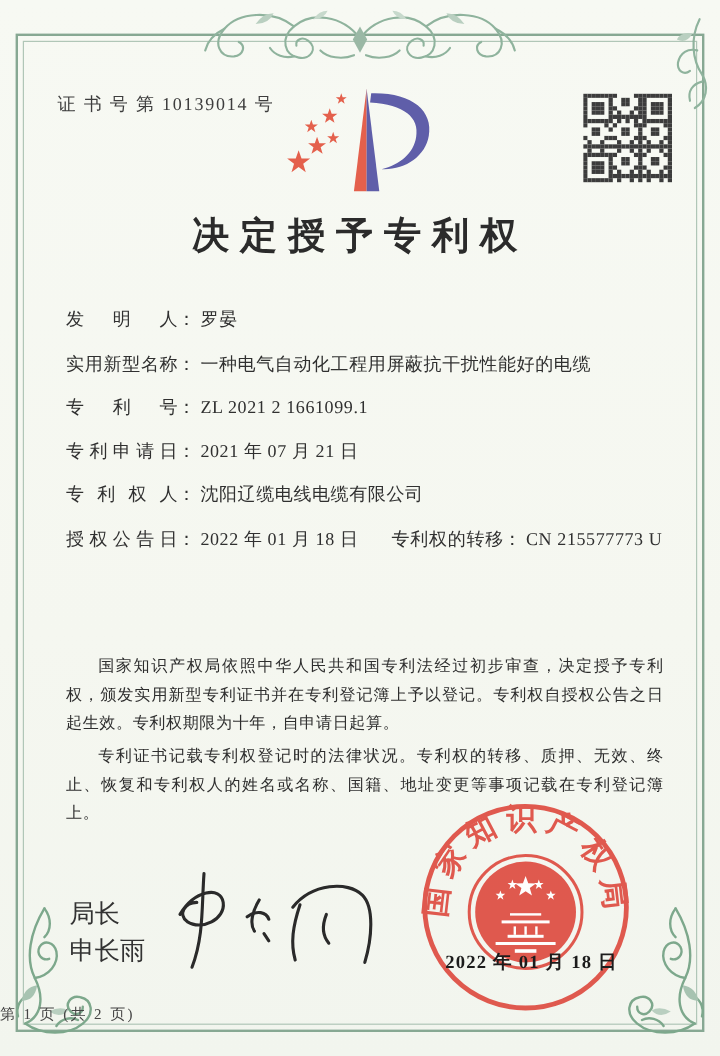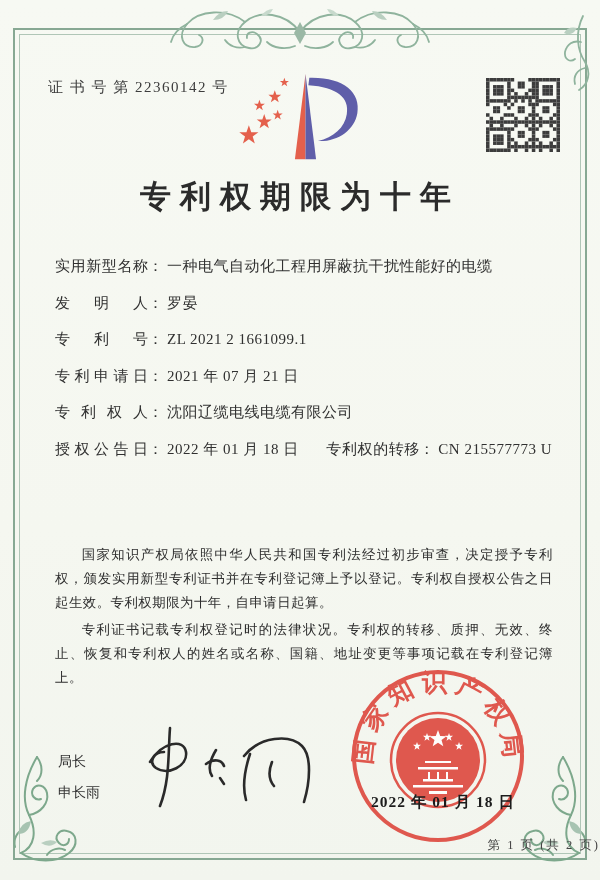--- a/index.html
+++ b/index.html
@@ -23,26 +23,26 @@
   .fields{position:absolute;left:55px;right:48px;top:257px;font-size:15px;color:#303030;}
   .frow{margin-bottom:17.5px;white-space:nowrap;}
   .flabel{display:inline-block;width:93px;text-align:justify;text-align-last:justify;vertical-align:bottom;}
   .fcolon{margin-right:4px;}
   .fvalue{letter-spacing:0.5px;}
   .grant{display:flex;}
   .grant .left{width:282px;}
   .paras{position:absolute;left:55px;right:47px;top:528px;font-size:13.4px;line-height:24px;
     text-align:justify;color:#2e2e2e;margin-top:15px;}
   .paras p{margin:0 0 3px 0;text-indent:2em;letter-spacing:0.5px;}
-  .signer{position:absolute;left:58px;top:746px;font-size:14px;line-height:31px;color:#333;}
+  .signer{position:absolute;left:58px;top:746px;font-size:21px;line-height:31px;color:#333;}
   .sig{position:absolute;left:132px;top:720px;}
   .seal{position:absolute;left:349px;top:667px;}
   .seal-date{position:absolute;left:371px;top:792px;font-size:15.5px;font-weight:600;
     letter-spacing:1px;color:#1c1c1c;white-space:nowrap;}
-  .footer{position:absolute;left:0;right:0;top:837px;text-align:right;font-size:12.5px;
+  .footer{position:absolute;left:0;right:0;top:837px;text-align:left;font-size:12.5px;
     letter-spacing:2px;color:#444;}
 </style>
 </head>
 <body>
 
 <div class="page">
 
   <div class="frame-outer"></div>
   <div class="frame-inner"></div>
 
@@ -93,21 +93,21 @@
 
   <svg class="orn orn-tr" width="60" height="84" viewBox="0 0 60 84">
     <g fill="none" stroke="#8fb39d" stroke-width="1.8" stroke-linecap="round">
       <path d="M52 4 C44 20 46 38 54 50 C60 60 58 72 48 78"></path>
       <path d="M50 30 C42 28 36 32 34 40 C33 47 39 51 44 47"></path>
       <path d="M54 56 C46 58 42 64 44 72"></path>
     </g>
     <path d="M46 16 q-9 -2 -13 5 q8 4 13 -5z" fill="#b9cfc0"></path>
   </svg>
 
-  <div class="cert-no">证 书 号 第 22360142 号</div>
+  <div class="cert-no">证 书 号 第 10139014 号</div>
 
   <svg class="logo" width="145" height="96" viewBox="0 0 150 100">
     <defs>
       <path id="star" d="M0 -10 L2.4 -3.1 9.5 -3.1 3.8 1.2 5.9 8.1 0 3.9 -5.9 8.1 -3.8 1.2 -9.5 -3.1 -2.4 -3.1 Z"></path>
     </defs>
     <g fill="#e4604c">
       <use href="#star" transform="translate(16,68) scale(1.05)"></use>
       <use href="#star" transform="translate(32,54) scale(0.82)"></use>
       <use href="#star" transform="translate(27,37) scale(0.6)"></use>
       <use href="#star" transform="translate(43,28) scale(0.7)"></use>
@@ -363,28 +363,28 @@
         <rect x="21" y="70" width="3.5" height="3.5"></rect>
         <rect x="28" y="70" width="3.5" height="3.5"></rect>
         <rect x="38.5" y="70" width="3.5" height="3.5"></rect>
         <rect x="45.5" y="70" width="3.5" height="3.5"></rect>
         <rect x="52.5" y="70" width="3.5" height="3.5"></rect>
         <rect x="63" y="70" width="3.5" height="3.5"></rect>
         <rect x="70" y="70" width="3.5" height="3.5"></rect>
       </g>
   </svg>
 
-  <div class="page-title">专利权期限为十年</div>
+  <div class="page-title">决定授予专利权</div>
 
   <div class="fields">
     <div class="frow">
+      <span class="flabel">发明人</span><span class="fcolon">：</span><span class="fvalue">罗晏</span>
+    </div>
+    <div class="frow">
       <span class="flabel">实用新型名称</span><span class="fcolon">：</span><span class="fvalue">一种电气自动化工程用屏蔽抗干扰性能好的电缆</span>
-    </div>
-    <div class="frow">
-      <span class="flabel">发明人</span><span class="fcolon">：</span><span class="fvalue">罗晏</span>
     </div>
     <div class="frow">
       <span class="flabel">专利号</span><span class="fcolon">：</span><span class="fvalue">ZL 2021 2 1661099.1</span>
     </div>
     <div class="frow">
       <span class="flabel">专利申请日</span><span class="fcolon">：</span><span class="fvalue">2021 年 07 月 21 日</span>
     </div>
     <div class="frow">
       <span class="flabel">专利权人</span><span class="fcolon">：</span><span class="fvalue">沈阳辽缆电线电缆有限公司</span>
     </div>

